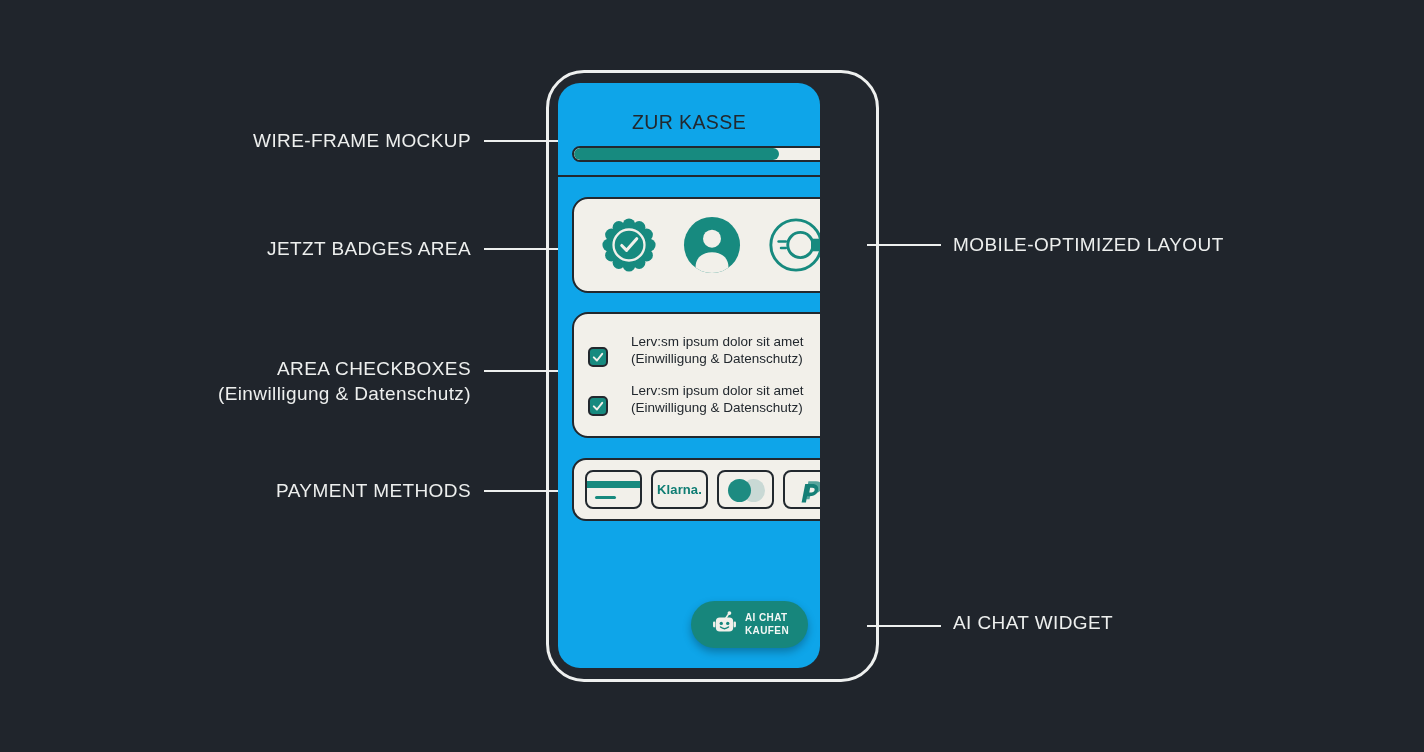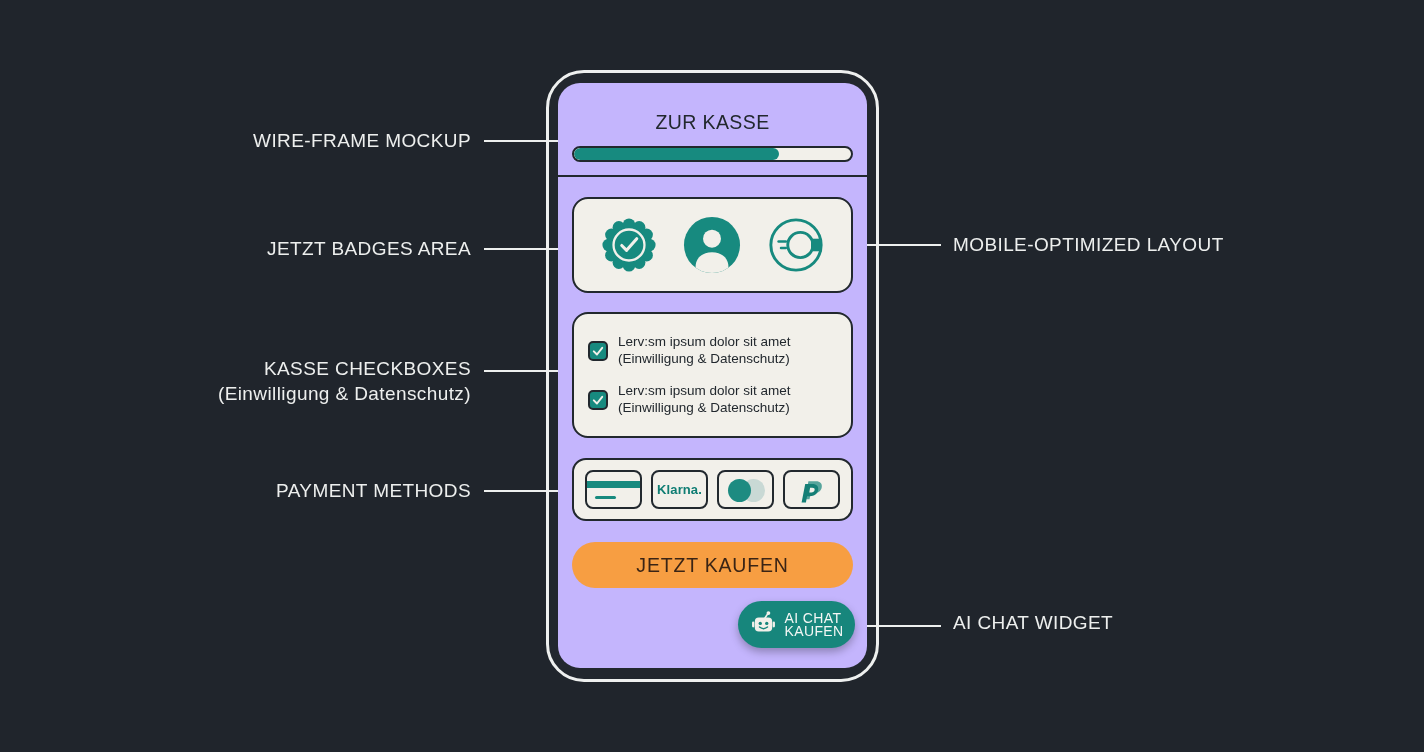--- a/index.html
+++ b/index.html
@@ -12,41 +12,41 @@
   .ann.left{text-align:right;}
   .ann .sub{display:block;margin-top:3px;}
   .conn{position:absolute;height:2px;background:#edefee;z-index:5;}
   
   .phone{
     position:absolute;left:546px;top:70px;width:333px;height:612px;
     box-sizing:border-box;border:3px solid #eef0ef;border-radius:38px;
     background:#22272e;z-index:2;
   }
   .screen{
-    position:absolute;left:9px;top:10px;width:309px;height:585px;
-    background:#c4b5fd;border-radius:22px;overflow:hidden;
+    position:absolute;left:9px;top:10px;width:262px;height:585px;
+    background:#0ea5e9;border-radius:22px;overflow:hidden;
   }
   .title{
     position:absolute;top:28px;left:0;width:100%;text-align:center;
     font-size:19.5px;color:#22282e;letter-spacing:.4px;font-weight:500;
   }
   .progress{
     position:absolute;left:14px;top:63px;width:281px;height:16px;
     box-sizing:border-box;border:2px solid #22282e;border-radius:10px;
     background:#f2f0ea;overflow:hidden;
   }
   .progress .fill{height:100%;background:#178a7f;border-radius:8px;}
   .divider{position:absolute;left:0;top:92px;width:100%;height:2px;background:#22282e;}
   .box{
     position:absolute;left:14px;width:281px;box-sizing:border-box;
     border:2px solid #22282e;border-radius:16px;background:#f2f0ea;
   }
   .trust{top:114px;height:96px;display:flex;align-items:center;justify-content:center;gap:25px;}
   .gdpr{top:229px;height:126px;padding:19px 14px;display:flex;flex-direction:column;gap:15px;}
-  .gdpr-row{display:flex;align-items:center;gap:10px;}
+  .gdpr-row{display:flex;align-items:flex-end;gap:23px;}
   .checkbox{
     flex:0 0 auto;width:20px;height:20px;margin-top:1px;box-sizing:border-box;
     background:#178a7f;border:2px solid #22282e;border-radius:5px;
     display:flex;align-items:center;justify-content:center;cursor:pointer;
   }
   .gdpr-text{font-size:13.5px;line-height:17px;color:#22282e;}
   .payments{top:375px;height:63px;border-radius:14px;display:flex;align-items:center;justify-content:center;gap:9px;padding:0 10px;}
   .tile{
     position:relative;width:57px;height:39px;box-sizing:border-box;
     border:2px solid #22282e;border-radius:8px;background:#f2f0ea;
@@ -63,35 +63,35 @@
     background:#f79e42;border:none;border-radius:23px;cursor:pointer;
     font-family:"Liberation Sans",sans-serif;font-size:19.5px;font-weight:500;
     color:#3a2415;letter-spacing:.8px;
   }
   .chat{
     position:absolute;right:12px;top:518px;width:117px;height:47px;
     background:#17867c;border-radius:24px;display:flex;align-items:center;
     justify-content:center;gap:6px;cursor:pointer;
     box-shadow:0 4px 8px rgba(0,0,0,.28);
   }
-  .chat-text{color:#f4f7f5;font-size:14px;font-weight:400;line-height:12.5px;letter-spacing:.4px;}
+  .chat-text{color:#f4f7f5;font-size:10px;font-weight:700;line-height:12.5px;letter-spacing:.4px;}
 </style>
 </head>
 <body>
 
 <div class="stage">
 
   <div class="ann left" style="right:953px;top:130px;">
     <span>WIRE-FRAME MOCKUP</span>
   </div>
   <div class="ann left" style="right:953px;top:238px;">
     <span>JETZT BADGES AREA</span>
   </div>
   <div class="ann left" style="right:953px;top:358px;">
-    <span>KASSE CHECKBOXES</span>
+    <span>AREA CHECKBOXES</span>
     <span class="sub">(Einwilligung &amp; Datenschutz)</span>
   </div>
   <div class="ann left" style="right:953px;top:480px;">
     <span>PAYMENT METHODS</span>
   </div>
 
   <div class="ann" style="left:953px;top:234px;">
     <span>MOBILE-OPTIMIZED LAYOUT</span>
   </div>
   <div class="ann" style="left:953px;top:612px;">
@@ -194,21 +194,20 @@
         </div>
         <div class="tile">
           <svg width="32" height="32" viewBox="0 0 40 40">
             <path d="M15.5 9 h9.5 c5.3 0 8 2.9 7.2 7.6 c-.8 4.9 -4.9 7.7 -10.3 7.7 h-3.6 l-1.4 7.4 h-5.4 z" fill="#56a49c"></path>
             <path d="M11.5 12.5 h9 c5.3 0 8 2.9 7.2 7.6 c-.8 4.9 -4.9 7.7 -10.3 7.7 h-3.6 l-1.4 7.7 h-5.4 z" fill="#157f76"></path>
             <path d="M17.6 17.2 h2.7 c2.2 0 3.3 1.1 3 2.9 c-.3 1.9 -1.9 3 -4.2 3 h-2.5 z" fill="#f2f0ea"></path>
           </svg>
         </div>
       </div>
 
-      <button class="buy">JETZT KAUFEN</button>
 
       <div class="chat">
         <svg width="29" height="29" viewBox="0 0 40 40">
           <line x1="22" y1="11" x2="26" y2="5" stroke="#f2f0ea" stroke-width="2.2" stroke-linecap="round"></line>
           <circle cx="26.8" cy="4.2" r="2.6" fill="#f2f0ea"></circle>
           <rect x="8" y="10.5" width="24" height="19" rx="5.5" fill="#f2f0ea"></rect>
           <rect x="4.2" y="16" width="3.2" height="8" rx="1.6" fill="#f2f0ea"></rect>
           <rect x="32.6" y="16" width="3.2" height="8" rx="1.6" fill="#f2f0ea"></rect>
           <circle cx="15.5" cy="18.5" r="2.3" fill="#17867c"></circle>
           <circle cx="24.5" cy="18.5" r="2.3" fill="#17867c"></circle>

